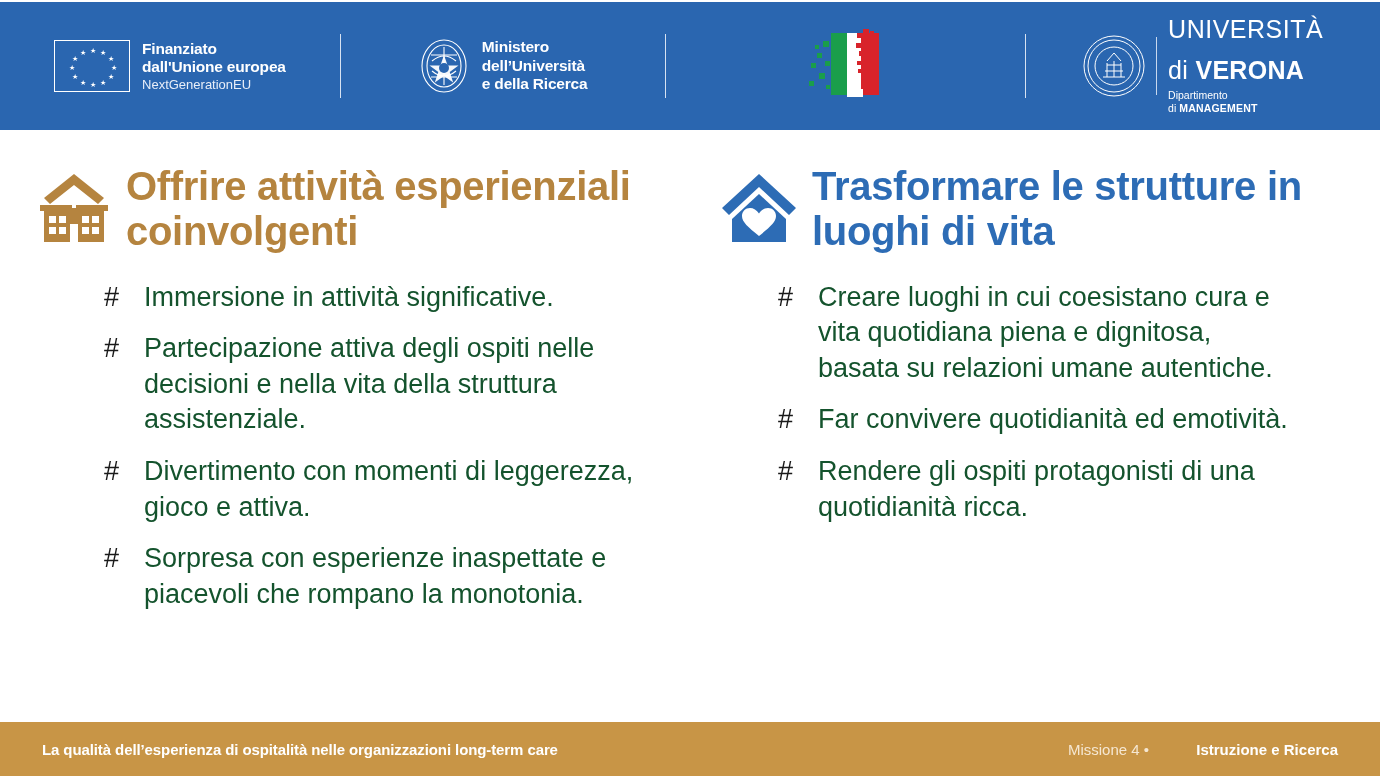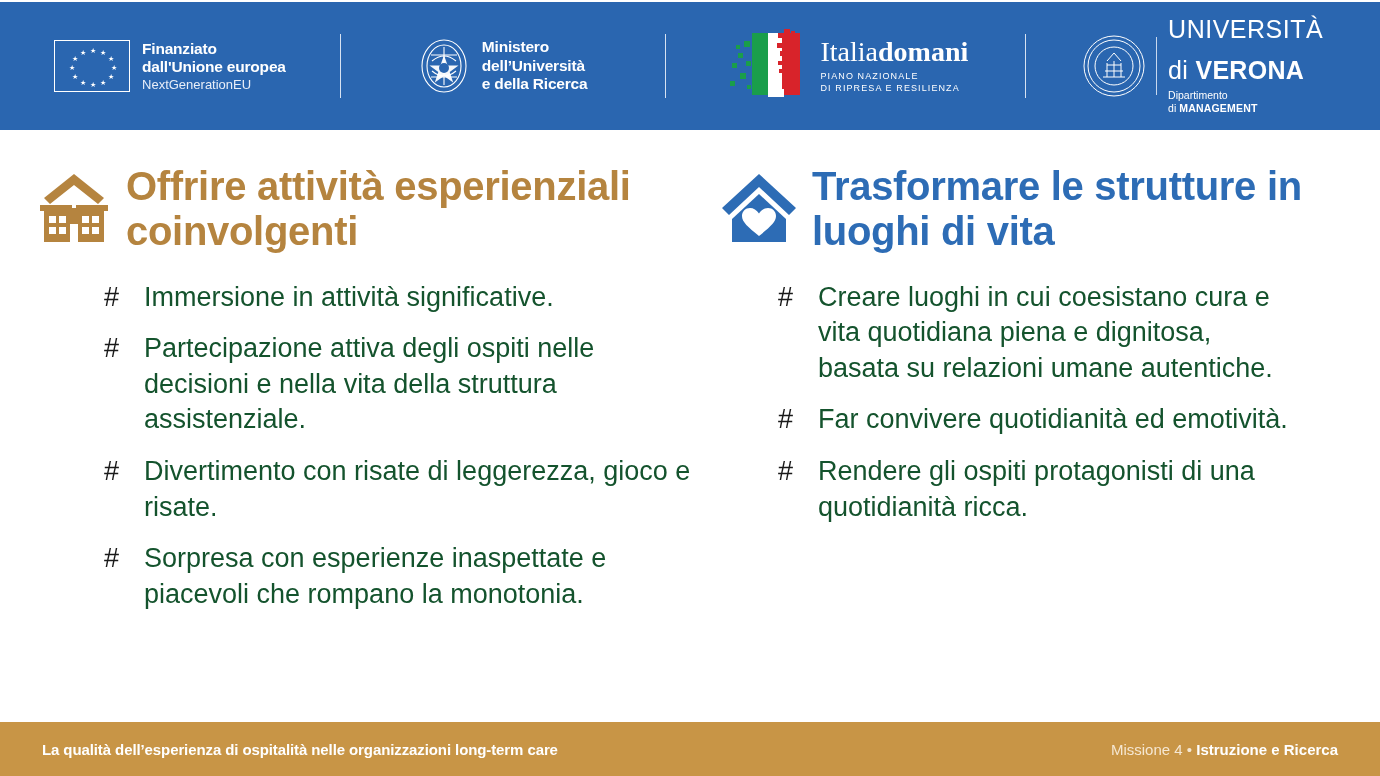--- a/index.html
+++ b/index.html
@@ -91,21 +91,21 @@
     position: absolute; left: 0; top: 722px; width: 1380px; height: 54px;
     background: #c89546; display: flex; align-items: center;
   }
   .footer-left {
     position: absolute; left: 42px; color: #ffffff;
     font-size: 15px; font-weight: bold; letter-spacing: -0.1px;
   }
   .footer-right { position: absolute; right: 42px; color: #ffffff; font-size: 15px; }
   .footer-right .mission { font-weight: normal; color: #f5e7d2; }
   .footer-right .dot { color: #f5e7d2; }
-  .footer-right .strong { font-weight: bold; }
+  .footer-right .strong { font-weight: bold; margin-left: 43px; }
 </style>
 </head>
 <body>
 
 <div class="slide">
 
   <div class="header">
 
     <div class="logo-cell" style="width:340px;">
       <div class="eu-logo">
@@ -177,29 +177,20 @@
             <rect x="56" y="4" width="5" height="5"></rect>
               <rect x="62" y="0" width="6" height="6"></rect>
             <rect x="55" y="14" width="5" height="5"></rect>
               <rect x="58" y="22" width="5" height="5"></rect>
             <rect x="56" y="32" width="4" height="4"></rect>
               <rect x="57" y="40" width="4" height="4"></rect>
             <rect x="69" y="2" width="4" height="4"></rect>
           </g>
           <rect x="46" y="60" width="16" height="8" fill="#ffffff"></rect>
         </svg>
-        <div class="ital-text">
-          <div class="brand">
-            <i>Italia</i><b>domani</b>
-          </div>
-          <div class="sub">
-            <div>PIANO NAZIONALE</div>
-            <div>DI RIPRESA E RESILIENZA</div>
-          </div>
-        </div>
       </div>
     </div>
 
     <div class="divider"></div>
 
     <div class="logo-cell" style="width:354px;">
       <div class="ver-logo">
         <svg class="ver-seal" viewBox="0 0 62 62">
           <g fill="none" stroke="#ffffff" stroke-width="1">
             <circle cx="31" cy="31" r="30"></circle>
@@ -253,21 +244,21 @@
         <div class="bullet">
           <span class="bullet-mark">#</span>
           <span class="bullet-text">Immersione in attività significative.</span>
         </div>
         <div class="bullet">
           <span class="bullet-mark">#</span>
           <span class="bullet-text">Partecipazione attiva degli ospiti nelle decisioni e nella vita della struttura assistenziale.</span>
         </div>
         <div class="bullet">
           <span class="bullet-mark">#</span>
-          <span class="bullet-text">Divertimento con risate di leggerezza, gioco e risate.</span>
+          <span class="bullet-text">Divertimento con momenti di leggerezza, gioco e attiva.</span>
         </div>
         <div class="bullet">
           <span class="bullet-mark">#</span>
           <span class="bullet-text">Sorpresa con esperienze inaspettate e piacevoli che rompano la monotonia.</span>
         </div>
       </div>
     </div>
 
     <div class="col col-right">
       <div class="head-row">

